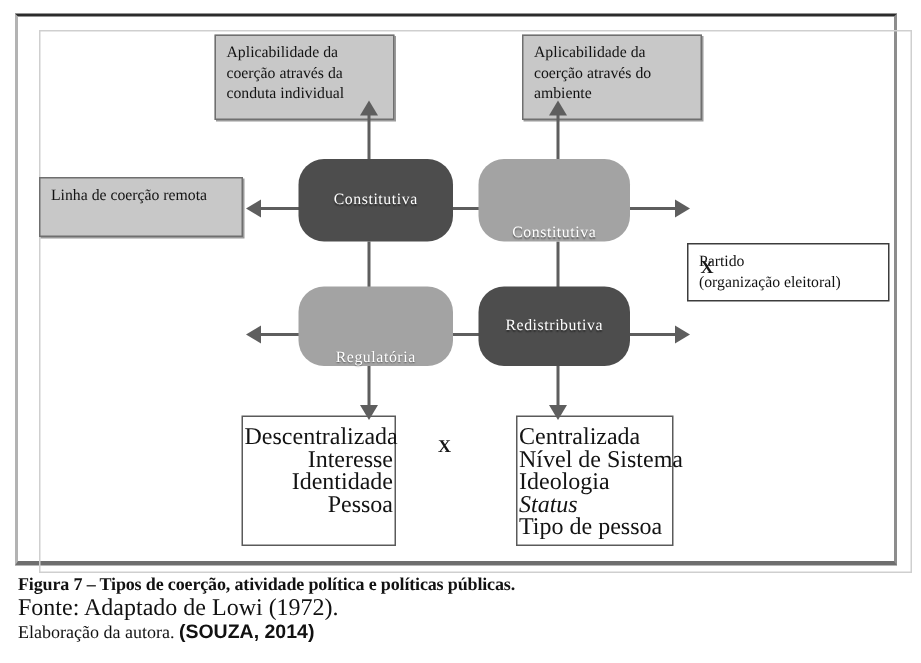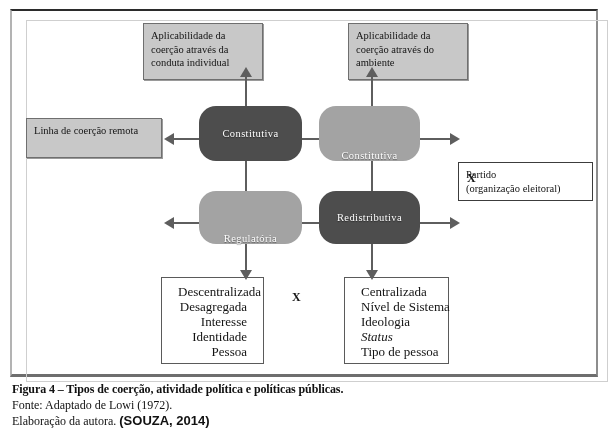--- a/index.html
+++ b/index.html
@@ -41,23 +41,23 @@
     background:#ffffff;
     border:1px solid #3c3c3c;
     font-size:10.5px;line-height:14px;
     color:#131313;
     padding:5px 7px;
   }
 
   .list-box{
     background:#ffffff;
     border:1px solid #5a5a5a;
-    font-size:13px;line-height:15px;
+    font-size:16px;line-height:15px;
     color:#131313;
-    padding:6px 16px;
+    padding:6px 1px;
   }
   .list-box .li{display:block;white-space:nowrap;}
   .list-box.right-align{text-align:right;}
   .list-box .italic{font-style:italic;}
 
   
   .node{
     position:absolute;box-sizing:border-box;
     border-radius:17px;
     display:flex;align-items:center;justify-content:center;
@@ -83,21 +83,21 @@
     position:absolute;font-weight:bold;font-size:12px;color:#161616;
     font-family:"Liberation Serif","DejaVu Serif",serif;z-index:3;
   }
 
   
   #caption{
     position:absolute;left:12px;top:378px;width:590px;
     font-size:12px;line-height:15.5px;color:#111111;
   }
   #caption .cap-title{font-weight:bold;font-size:12px;letter-spacing:-.1px;}
-  #caption .cap-source{font-size:12px;}
+  #caption .cap-source{font-size:16px;}
   #caption .cap-elab{font-size:12px;}
   #caption .cap-ref{
     font-family:"Liberation Sans","DejaVu Sans",sans-serif;
     font-weight:bold;font-size:13px;
   }
 </style>
 </head>
 <body>
 
 <div id="stage">
@@ -161,41 +161,40 @@
     <div class="node light" style="left:187px;top:180px;width:103px;height:53px;">
       <span>Regulatória</span>
     </div>
 
     <div class="node dark" style="left:307px;top:180px;width:101px;height:53px;">
       <span>Redistributiva</span>
     </div>
 
     <div class="box list-box right-align" style="left:149px;top:266px;width:103px;height:87px;">
       <span class="li">Descentralizada</span>
-      <span class="li">Desagregada</span>
       <span class="li">Interesse</span>
       <span class="li">Identidade</span>
       <span class="li">Pessoa</span>
     </div>
 
     <div class="box list-box" style="left:332px;top:266px;width:105px;height:87px;">
       <span class="li">Centralizada</span>
       <span class="li">Nível de Sistema</span>
       <span class="li">Ideologia</span>
       <span class="li italic">Status</span>
       <span class="li">Tipo de pessoa</span>
     </div>
 
     <div class="xmark" style="left:455px;top:160px;">X</div>
 
     <div class="xmark" style="left:280px;top:279px;">X</div>
   </div>
 
   <div id="caption">
-    <div class="cap-title">Figura 4 – Tipos de coerção, atividade política e políticas públicas.</div>
+    <div class="cap-title">Figura 7 – Tipos de coerção, atividade política e políticas públicas.</div>
     <div class="cap-source">Fonte: Adaptado de Lowi (1972).</div>
     <div class="cap-elab">
       <span>Elaboração da autora.</span>
       <span class="cap-ref">(SOUZA, 2014)</span>
     </div>
   </div>
 
 </div>
 
 </body></html>

